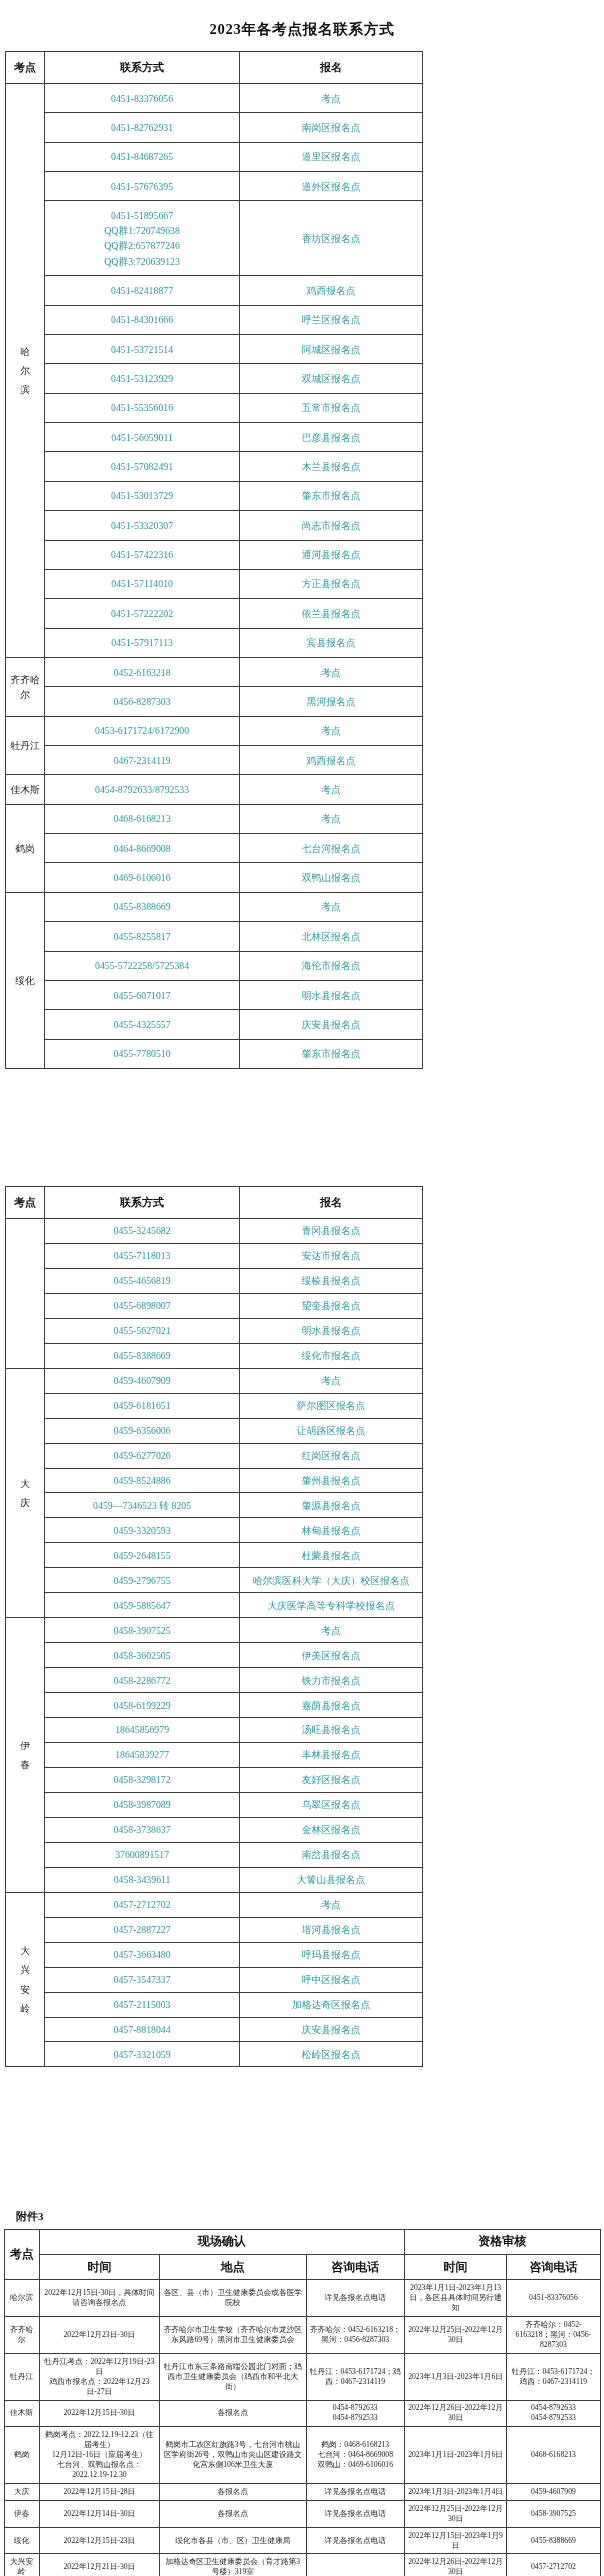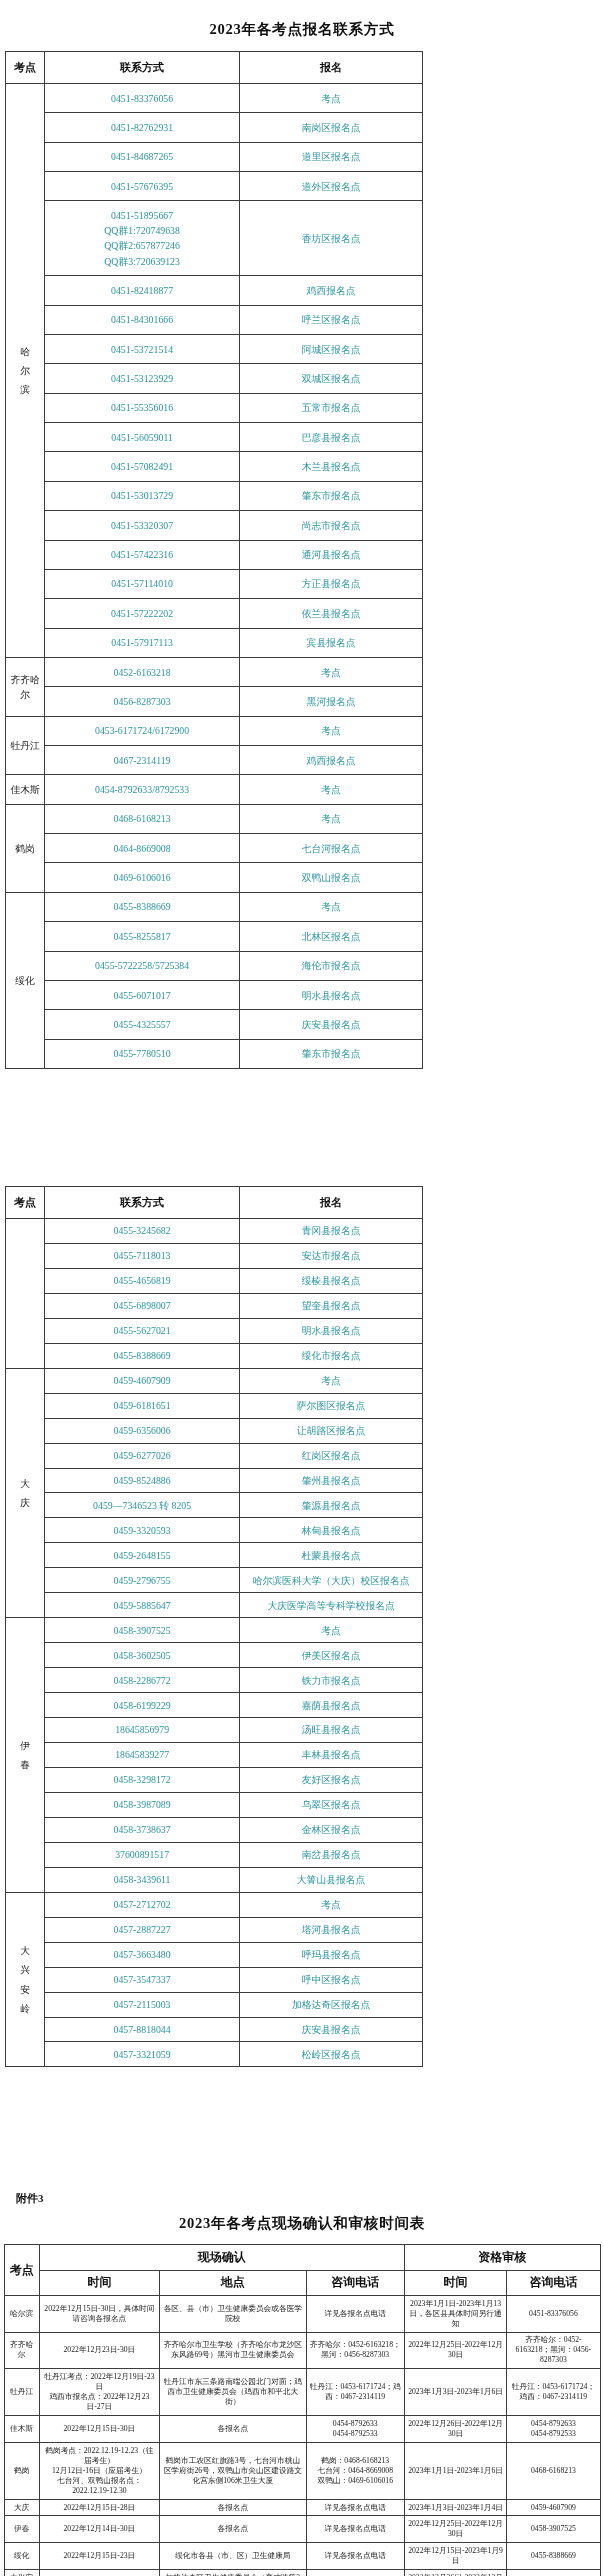--- a/index.html
+++ b/index.html
@@ -7,21 +7,21 @@
   body {
     width:604px;
     font-family:"Liberation Serif","DejaVu Serif",serif;
     color:#222222;
   }
   .page { padding:13px 0 17.5px 0; }
   .att-label {
     font-weight:bold; font-size:11px; color:#111;
     margin:0 0 4.4px 8.7px;
   }
-  .att-label.second { margin-left:16px; margin-top:0; }
+  .att-label.second { margin-left:16px; margin-top:18px; }
   .doc-title {
     text-align:center; font-size:14.6px; font-weight:bold; color:#111;
     letter-spacing:0.7px; margin:7.3px 0 11.7px 0;
   }
   table { border-collapse:collapse; table-layout:fixed; }
   th, td { border:0.7px solid #3c3c3c; vertical-align:middle; text-align:center; }
 
   
   .contact-table { margin-left:5.1px; width:416px; }
   .contact-table th { font-size:11px; font-weight:bold; padding:8px 1.5px; color:#111; }
@@ -368,21 +368,20 @@
         <tr>
           <td class="cell-phone teal">0457-3321059</td>
           <td class="cell-reg teal">松岭区报名点</td>
         </tr>
       </tbody>
   </table>
 
   <div class="page-gap-2"></div>
 
   <div class="att-label second">附件3</div>
-  <h1 class="doc-title">2023年各考点现场确认和审核时间表</h1>
 
   <table class="schedule-table">
     <colgroup>
       <col style="width:35px">
         <col style="width:120px">
         <col style="width:146px">
       <col style="width:98px">
         <col style="width:102px">
         <col style="width:93px">
     </colgroup>

